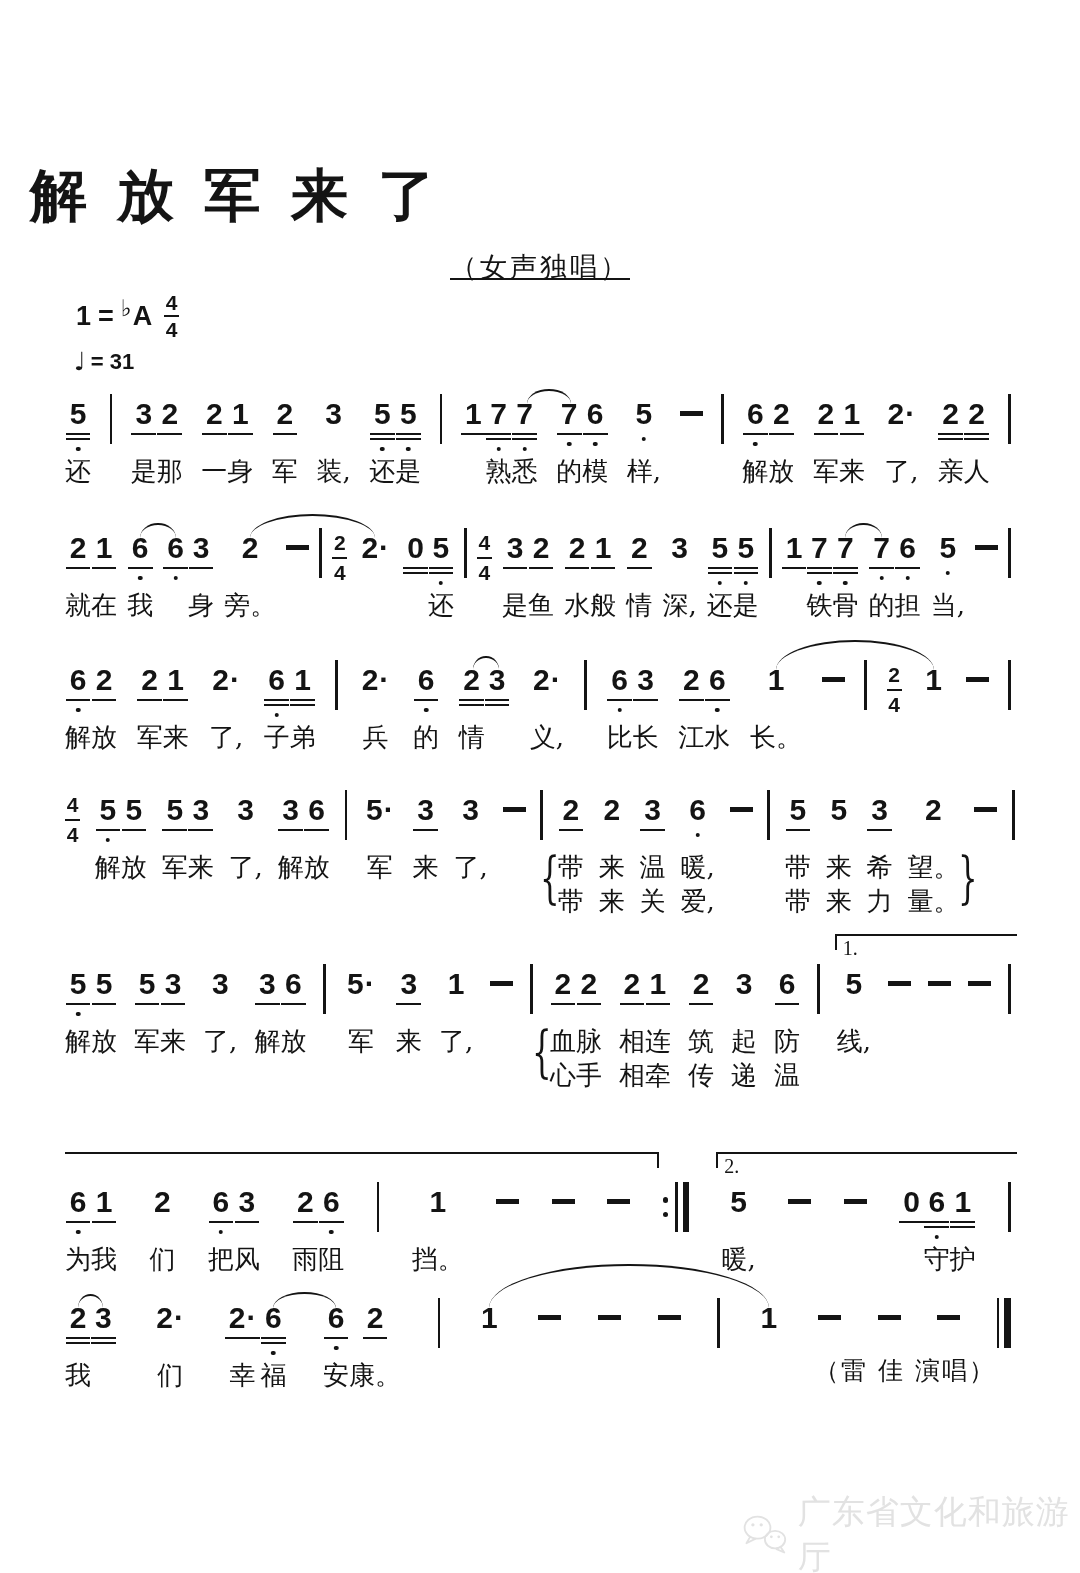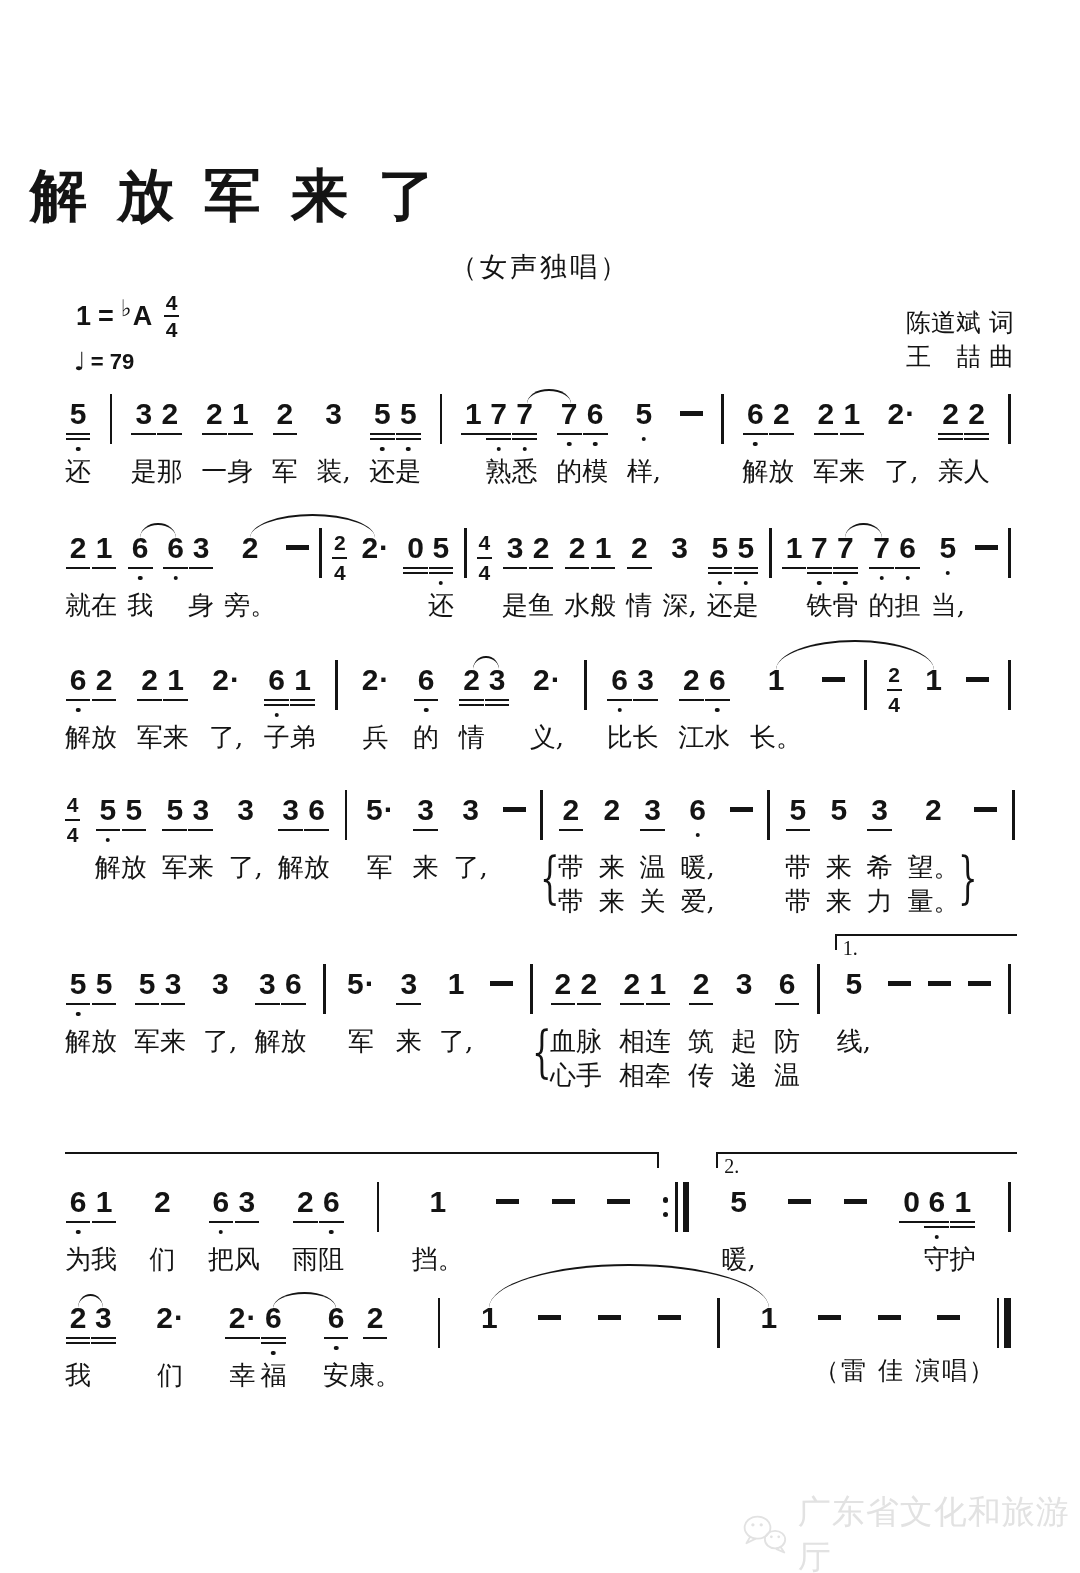--- a/index.html
+++ b/index.html
@@ -1,21 +1,21 @@
 <!DOCTYPE html>
 <html><head>
 <meta charset="utf-8">
 <style>
   html,body{margin:0;padding:0;background:#fff;}
   .sheet{position:relative;width:1080px;height:1573px;background:#fff;color:#141414;
          font-family:"DejaVu Serif",serif;overflow:hidden;}
   .title{position:absolute;top:158px;left:0;width:100%;
          font:700 57px "DejaVu Serif",serif;letter-spacing:30px;text-indent:30px;}
   .subtitle{position:absolute;top:249px;left:0;width:100%;text-align:center;
-         font:400 27px "DejaVu Serif",serif;letter-spacing:3px;}
+         font:400 27px "DejaVu Serif",serif;letter-spacing:3px;text-decoration:underline;}
   .keyline{position:absolute;left:76px;top:292px;display:flex;align-items:center;
          font:700 27px "Liberation Sans",sans-serif;}
   .keyline .eq{margin:0 7px;}
   .flat{font-size:23px;position:relative;top:-8px;margin-right:1px;font-family:"DejaVu Sans",sans-serif;font-weight:400;}
   .frac{display:flex;flex-direction:column;align-items:center;line-height:1;font-size:21px;margin-left:12px;}
   .fbar{width:15px;height:2.2px;background:#141414;margin:2px 0;}
   .tempo{position:absolute;left:74px;top:347px;display:flex;align-items:center;gap:5px;
          font:700 22px "Liberation Sans",sans-serif;}
   .tnote{font:400 25px "DejaVu Sans",sans-serif;}
   .credits{position:absolute;right:66px;top:306px;font:400 25px "DejaVu Serif",serif;line-height:34px;text-align:left;}
@@ -77,27 +77,23 @@
     <span>A</span>
     <span class="frac">
       <span>4</span>
       <span class="fbar"></span>
       <span>4</span>
     </span>
   </div>
 
   <div class="tempo">
     <span class="tnote">♩</span>
-    <span>= 79</span>
+    <span>= 31</span>
   </div>
 
-  <div class="credits">
-    <div>陈道斌 词</div>
-    <div>王　喆 曲</div>
-  </div>
 
   <div id="score">
       <div class="line" style="top: 396px;">
         <div class="cell">
           <div class="nz">
             <span class="dg">5<i class="u u1"></i><i class="u u2"></i><i class="lo" style="bottom: -19px;"></i></span>
           </div>
           <div class="lz">还</div>
         </div>
         <div class="cell">

